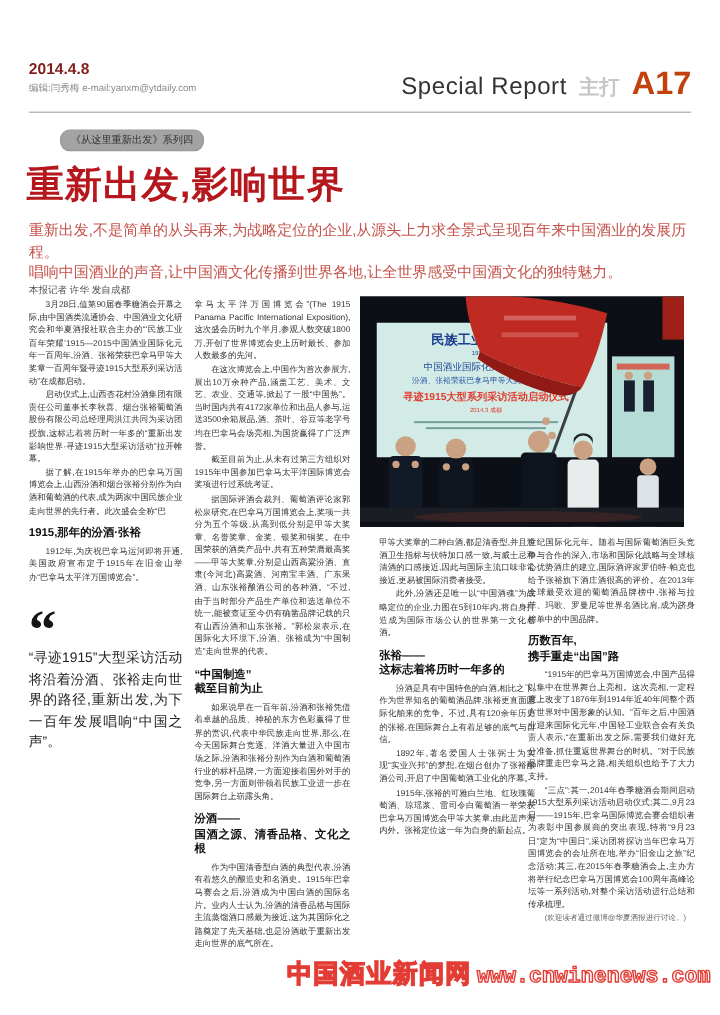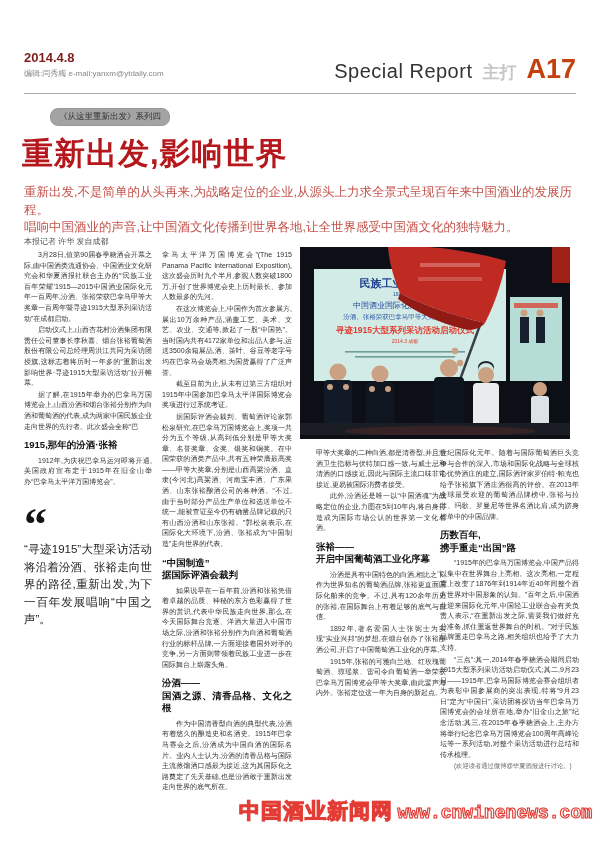--- a/index.html
+++ b/index.html
@@ -89,21 +89,21 @@
     </div>
   </div>
 
   <div class="col col2">
     <p style="text-indent:0;">拿马太平洋万国博览会”(The 1915 Panama Pacific International Exposition),这次盛会历时九个半月,参观人数突破1800万,开创了世界博览会史上历时最长、参加人数最多的先河。</p>
     <p>在这次博览会上,中国作为首次参展方,展出10万余种产品,涵盖工艺、美术、文艺、农业、交通等,掀起了一股“中国热”。当时国内共有4172家单位和出品人参与,运送3500余箱展品,酒、茶叶、谷豆等老字号均在巴拿马会场亮相,为国货赢得了广泛声誉。</p>
     <p>截至目前为止,从未有过第三方组织对1915年中国参加巴拿马太平洋国际博览会奖项进行过系统考证。</p>
     <p>据国际评酒会裁判、葡萄酒评论家郭松泉研究,在巴拿马万国博览会上,奖项一共分为五个等级,从高到低分别是甲等大奖章、名誉奖章、金奖、银奖和铜奖。在中国荣获的酒类产品中,共有五种荣膺最高奖——甲等大奖章,分别是山西高粱汾酒、直隶(今河北)高粱酒、河南宝丰酒、广东果酒、山东张裕酿酒公司的各种酒。“不过,由于当时部分产品生产单位和选送单位不统一,能被查证至今仍有确凿品牌记载的只有山西汾酒和山东张裕。”郭松泉表示,在国际化大环境下,汾酒、张裕成为“中国制造”走向世界的代表。</p>
     <div class="subhead">
       <div>“中国制造”</div>
-      <div>据国际评酒会裁判</div>
+      <div>截至目前为止</div>
     </div>
     <p>如果说早在一百年前,汾酒和张裕凭借着卓越的品质、神秘的东方色彩赢得了世界的赏识,代表中华民族走向世界,那么,在今天国际舞台竞逐、洋酒大量进入中国市场之际,汾酒和张裕分别作为白酒和葡萄酒行业的标杆品牌,一方面迎接着国外对手的竞争,另一方面则带领着民族工业进一步在国际舞台上崭露头角。</p>
     <div class="subhead">
       <div>汾酒——</div>
       <div>国酒之源、清香品格、文化之根</div>
     </div>
     <p>作为中国清香型白酒的典型代表,汾酒有着悠久的酿造史和名酒史。1915年巴拿马赛会之后,汾酒成为中国白酒的国际名片。业内人士认为,汾酒的清香品格与国际主流蒸馏酒口感最为接近,这为其国际化之路奠定了先天基础,也是汾酒敢于重新出发走向世界的底气所在。</p>
   </div>
 
   <div class="photo">
@@ -159,21 +159,21 @@
       <ellipse cx="140" cy="184" rx="95" ry="5" fill="#5a2a28" opacity="0.45"></ellipse>
       <rect x="0" y="188" width="270" height="4" fill="#0c0f13"></rect>
     </svg>
   </div>
 
   <div class="col col3">
     <p style="text-indent:0;">甲等大奖章的二种白酒,都是清香型,并且汾酒卫生指标与伏特加口感一致,与威士忌和清酒的口感接近,因此与国际主流口味非常接近,更易被国际消费者接受。</p>
     <p>此外,汾酒还是唯一以“中国酒魂”为战略定位的企业,力图在5到10年内,将自身打造成为国际市场公认的世界第一文化名酒。</p>
     <div class="subhead">
       <div>张裕——</div>
-      <div>开启中国葡萄酒工业化序幕</div>
+      <div>这标志着将历时一年多的</div>
     </div>
     <p>汾酒是具有中国特色的白酒,相比之下,作为世界知名的葡萄酒品牌,张裕更直面国际化舶来的竞争。不过,具有120余年历史的张裕,在国际舞台上有着足够的底气与自信。</p>
     <p>1892年,著名爱国人士张弼士为实现“实业兴邦”的梦想,在烟台创办了张裕酿酒公司,开启了中国葡萄酒工业化的序幕。</p>
     <p>1915年,张裕的可雅白兰地、红玫瑰葡萄酒、琼瑶浆、雷司令白葡萄酒一举荣获巴拿马万国博览会甲等大奖章,由此蜚声海内外。张裕定位这一年为自身的新起点。</p>
   </div>
 
   <div class="col col4">
     <p style="text-indent:0;">世纪国际化元年。随着与国际葡萄酒巨头竞争与合作的深入,市场和国际化战略与全球核心优势酒庄的建立,国际酒评家罗伯特·帕克也给予张裕旗下酒庄酒很高的评价。在2013年全球最受欢迎的葡萄酒品牌榜中,张裕与拉菲、玛歌、罗曼尼等世界名酒比肩,成为跻身榜单中的中国品牌。</p>
     <div class="subhead">
       <div>历数百年,</div>

